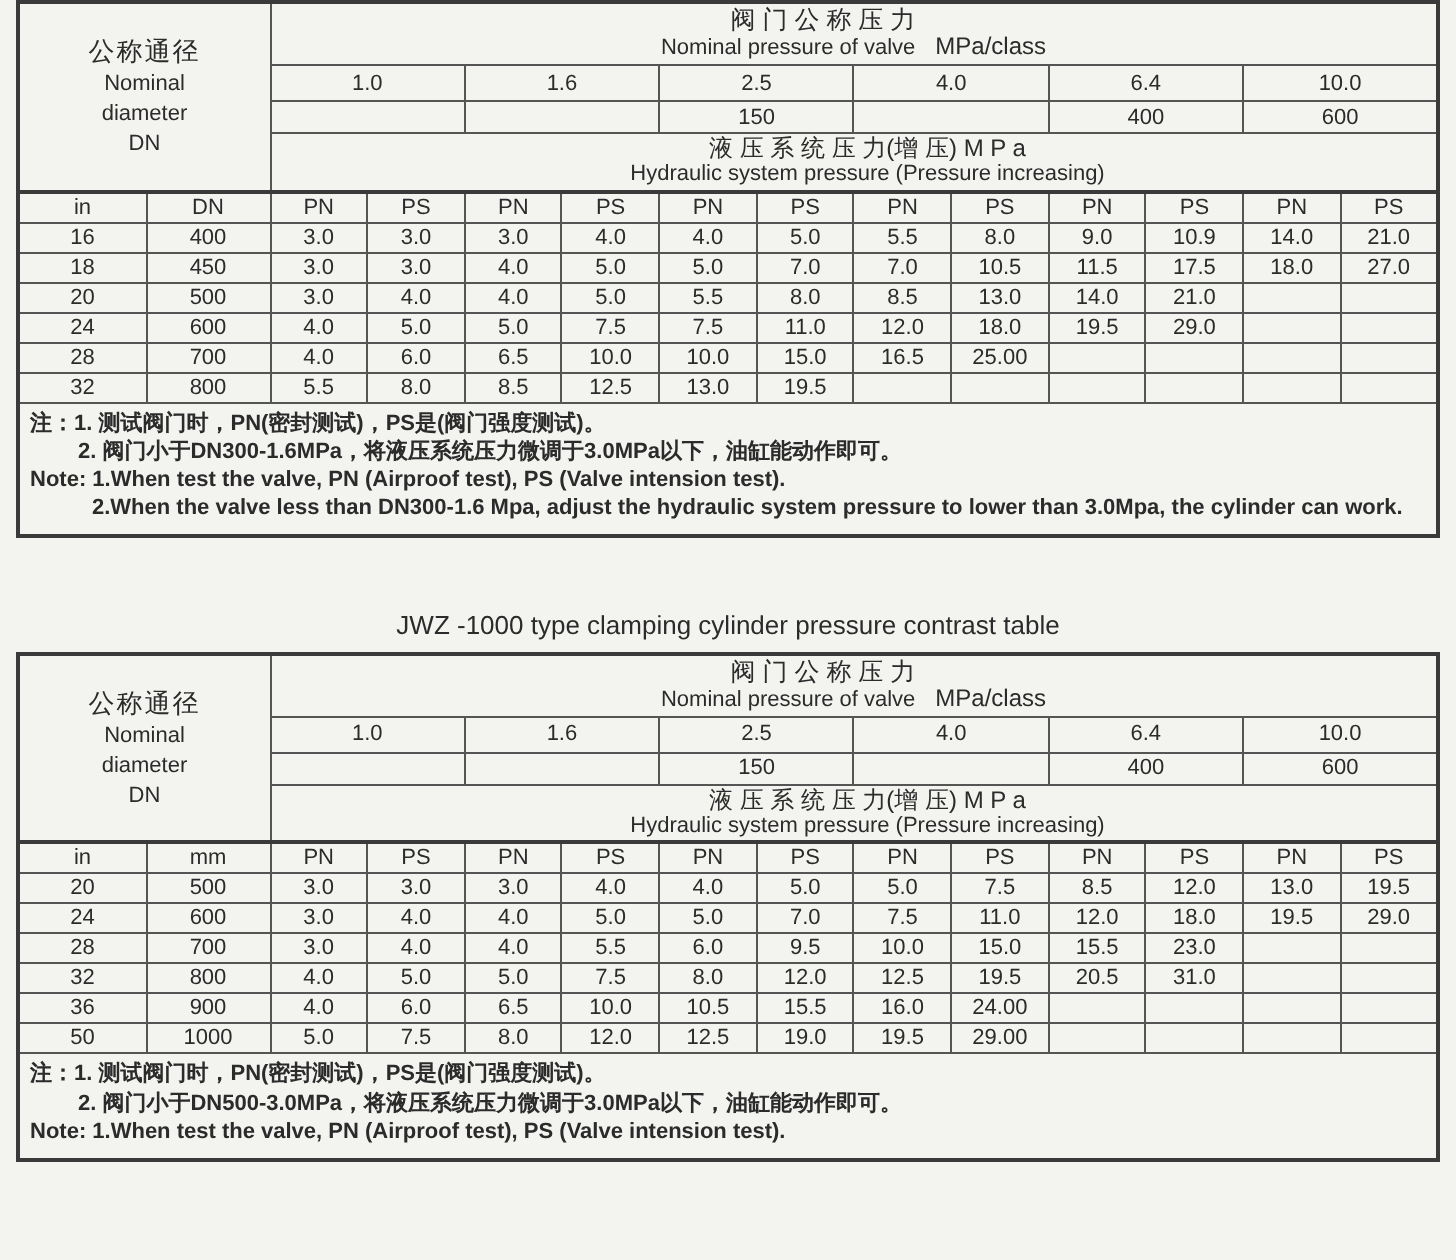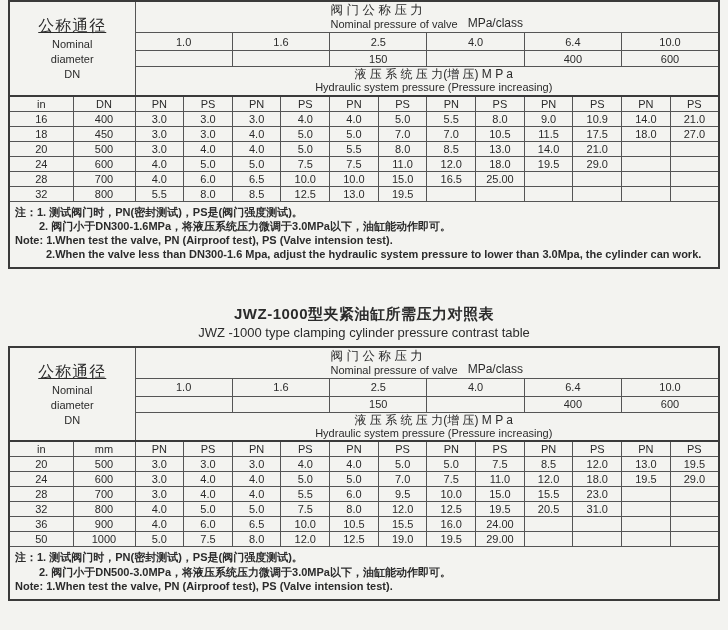--- a/index.html
+++ b/index.html
@@ -37,26 +37,26 @@
     padding: 0 2px;
     font-size: 11px;
     text-align: center;
     vertical-align: middle;
     overflow: hidden;
     white-space: nowrap;
   }
   col.w-in { width: 64px; }
   col.w-dn { width: 62px; }
   .left-head { font-size: 11.5px; line-height: 1.35; }
-  .left-head .zh { font-size: 16px; letter-spacing: 1px; margin-bottom: 1px; text-decoration: underline; }
+  .left-head .zh { font-size: 13px; letter-spacing: 1px; margin-bottom: 1px; }
   .valve-row td { height: 30px; }
   .valve-wrap {
     display: flex; justify-content: center; align-items: center; gap: 10px;
   }
-  .valve-stack { text-align: left; line-height: 1.2; }
+  .valve-stack { text-align: right; line-height: 1.2; }
   .valve-stack .zh { font-size: 12.5px; }
   .valve-stack .en { font-size: 11px; }
   .valve-unit { font-size: 12px; margin-top: 12px; }
   .classes-row td { height: 17px; }
   .codes-row td { height: 15px; }
   .hyd-row td { height: 24px; line-height: 1.2; padding-left: 16px; }
   .hyd-row .zh { font-size: 12px; }
   .hyd-row .en { font-size: 11px; text-align: center; }
   .units-row td { height: 14px; border-top: 2px solid #3a3a3a; }
   tr.drow td { height: 14px; }
@@ -251,21 +251,20 @@
           <div class="note-line ind-zh">2. 阀门小于DN300-1.6MPa，将液压系统压力微调于3.0MPa以下，油缸能动作即可。</div>
           <div class="note-line">Note: 1.When test the valve, PN (Airproof test), PS (Valve intension test).</div>
           <div class="note-line ind-en">2.When the valve less than DN300-1.6 Mpa, adjust the hydraulic system pressure to lower than 3.0Mpa, the cylinder can work.</div>
         </td>
       </tr>
     </tbody>
   </table>
 </section>
 
 <section class="sheet second">
-  <h1 class="title-zh">JWZ-1000型夹紧油缸所需压力对照表</h1>
   <h2 class="title-en">JWZ -1000 type clamping cylinder pressure contrast table</h2>
   <table class="ptable">
     <colgroup>
       <col class="w-in">
         <col class="w-dn">
       <col>
         <col>
         <col>
         <col>
         <col>

